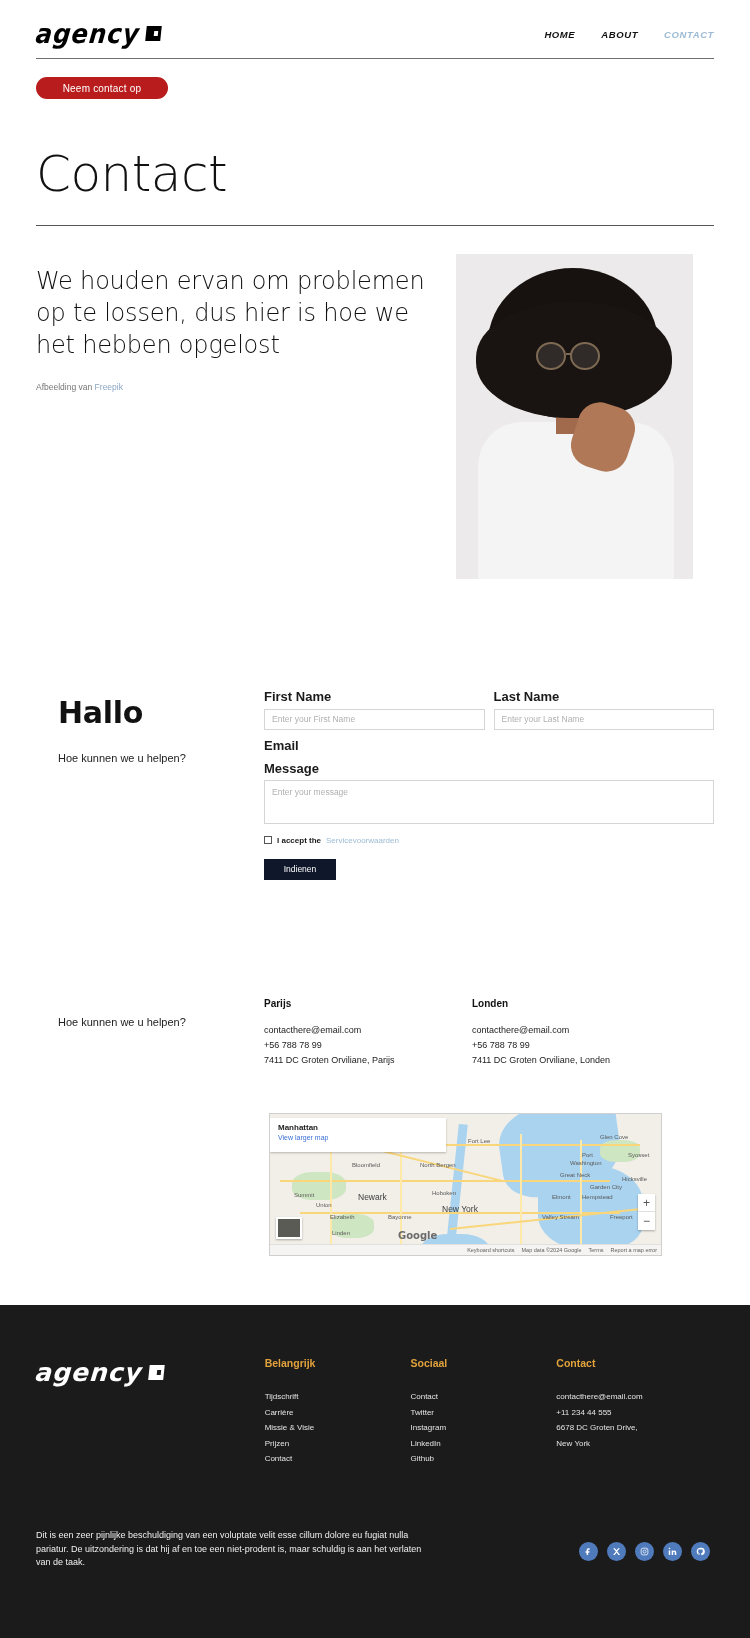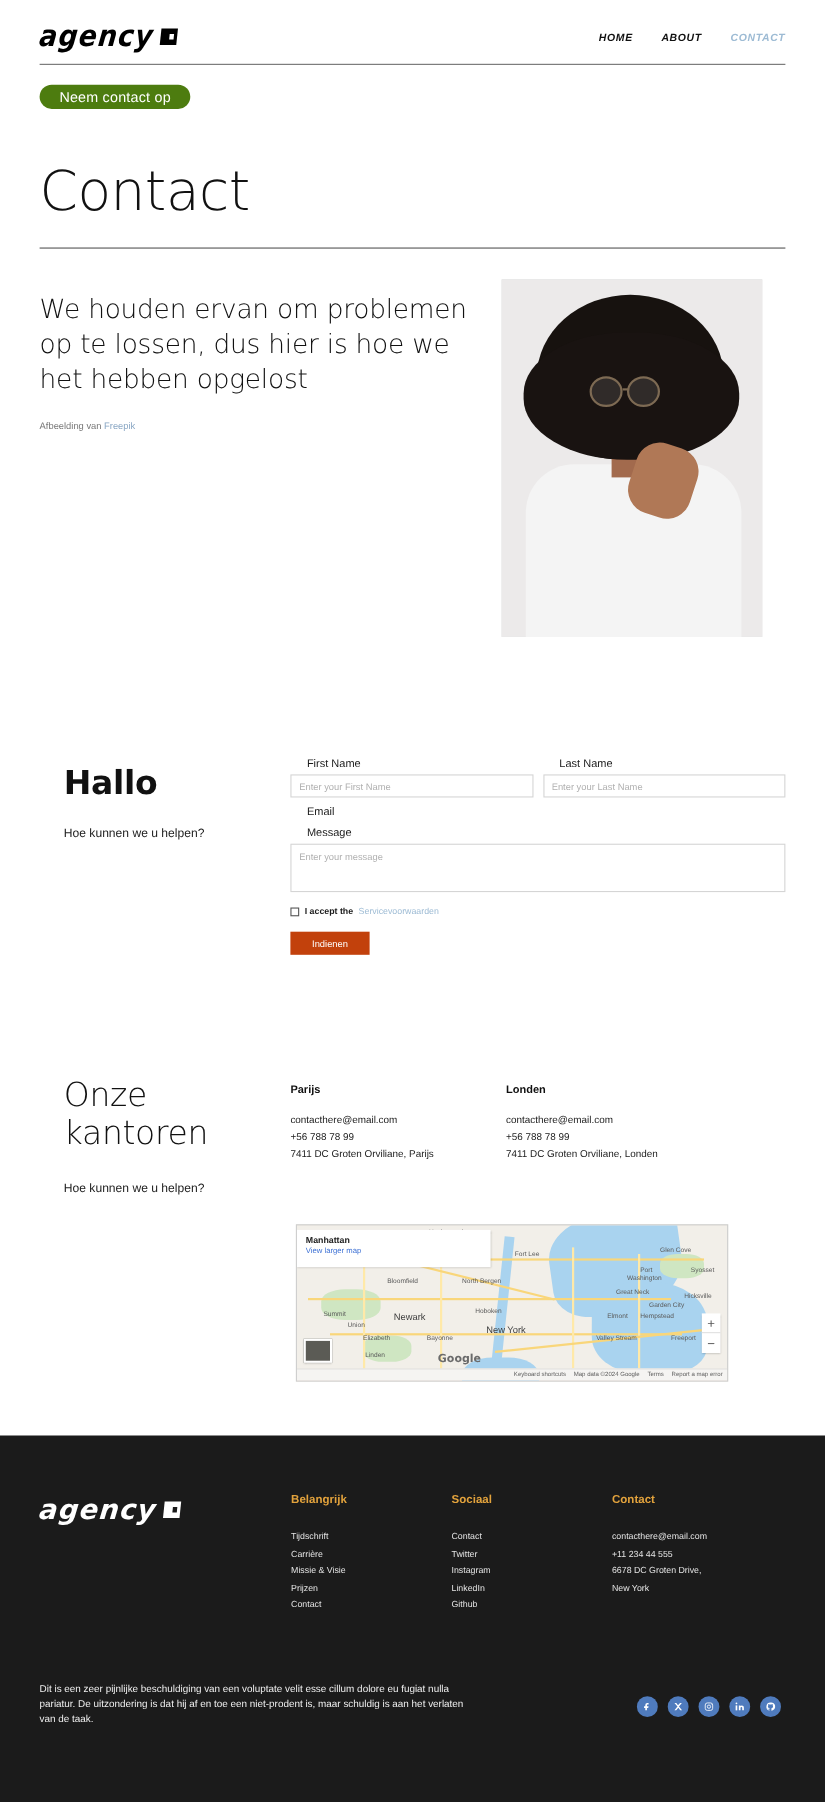--- a/index.html
+++ b/index.html
@@ -53,24 +53,24 @@
   .nav a.active { color: #9dbbd4; }
 
   .hr-top {
     height: 1px; background: #6f6f6f; margin: 0 36px;
   }
 
   
   .pill-wrap { padding: 18px 36px 0 36px; }
   .pill {
     display: inline-flex; align-items: center; justify-content: center;
-    background: #4d7c0f; color: #fff;
+    background: #b91c1c; color: #fff;
     border-radius: 22px;
     height: 22px; min-width: 132px;
-    font-size: 13px; letter-spacing: 0.2px;
+    font-size: 10px; letter-spacing: 0.2px;
     padding: 0 18px;
     border: none; cursor: pointer; text-align: right;
   }
 
   
   .page-title {
     margin: 50px 36px 0 36px;
     font-size: 50px;
     font-weight: 300;
     letter-spacing: -0.5px;
@@ -160,21 +160,21 @@
   }
   .form-left p {
     margin-top: 22px; font-size: 11px; color: #222;
   }
   .form-right { flex: 1; }
   .fgroup { margin-bottom: 8px; }
   .frow { display: flex; gap: 9px; }
   .frow .fgroup { flex: 1; }
   label.flabel {
     display: block;
-    font-size: 10px; font-weight: 400; color: #1a1a1a; margin-bottom: 4px; margin-left: 15px;
+    font-size: 13px; font-weight: 700; color: #1a1a1a; margin-bottom: 4px;
   }
   input.ftext, textarea.ftext {
     width: 100%;
     border: 1px solid #d5d5d5;
     background: #fff;
     font-family: "Liberation Sans", sans-serif;
     font-size: 8.5px;
     color: #333;
     padding: 5px 7px;
     height: 21px;
@@ -187,37 +187,37 @@
     font-size: 8px; color: #1a1a1a; margin-top: 4px; font-weight: 700;
   }
   .accept-row input[type=checkbox] {
     width: 8px; height: 8px; margin: 0;
     appearance: none; -webkit-appearance: none;
     border: 1px solid #555; background: #fff;
   }
   .accept-row a { color: #9dbbd4; text-decoration: none; font-weight: 400; }
   .submit-btn {
     margin-top: 14px;
-    background: #c2410c; color: #fff; border: none;
+    background: #0f172a; color: #fff; border: none;
     font-size: 8.5px; font-family: "Liberation Sans", sans-serif;
     padding: 0 16px; height: 21px; min-width: 72px; cursor: pointer;
   }
 
   
   .offices {
     display: flex; margin: 110px 36px 0 36px;
   }
   .off-left { width: 228px; padding-left: 22px; }
   .off-left h2 {
     font-family: "DejaVu Sans", sans-serif;
     font-weight: 300; font-size: 30px; line-height: 1.18; color: #111;
     letter-spacing: -0.3px;
   }
   .off-left p { margin-top: 26px; font-size: 11px; color: #222; }
-  .off-cols { flex: 1; display: flex; gap: 0; padding-top: 8px; }
+  .off-cols { flex: 1; display: flex; gap: 12px; padding-top: 8px; }
   .off-col { width: 196px; }
   .off-col h3 { font-size: 10px; font-weight: 700; color: #111; margin-bottom: 14px; }
   .off-col .line { font-size: 9px; color: #222; line-height: 1.72; }
 
   
   .map-wrap {
     position: absolute; left: 269px; top: 1113px;
     width: 393px; height: 143px;
     border: 1px solid #cfcfcf;
     overflow: hidden;
@@ -410,21 +410,20 @@
       <input type="checkbox" style="">
       <span>I accept the </span>
         <a href="#">Servicevoorwaarden</a>
     </div>
     <button class="submit-btn">Indienen</button>
   </div>
 </div>
 
 <div class="offices">
   <div class="off-left">
-    <h2>Onze kantoren</h2>
     <p>Hoe kunnen we u helpen?</p>
   </div>
   <div class="off-cols">
     <div class="off-col">
       <h3>Parijs</h3>
       <div class="line">contacthere@email.com</div>
       <div class="line">+56 788 78 99</div>
       <div class="line">7411 DC Groten Orviliane, Parijs</div>
     </div>
     <div class="off-col">

